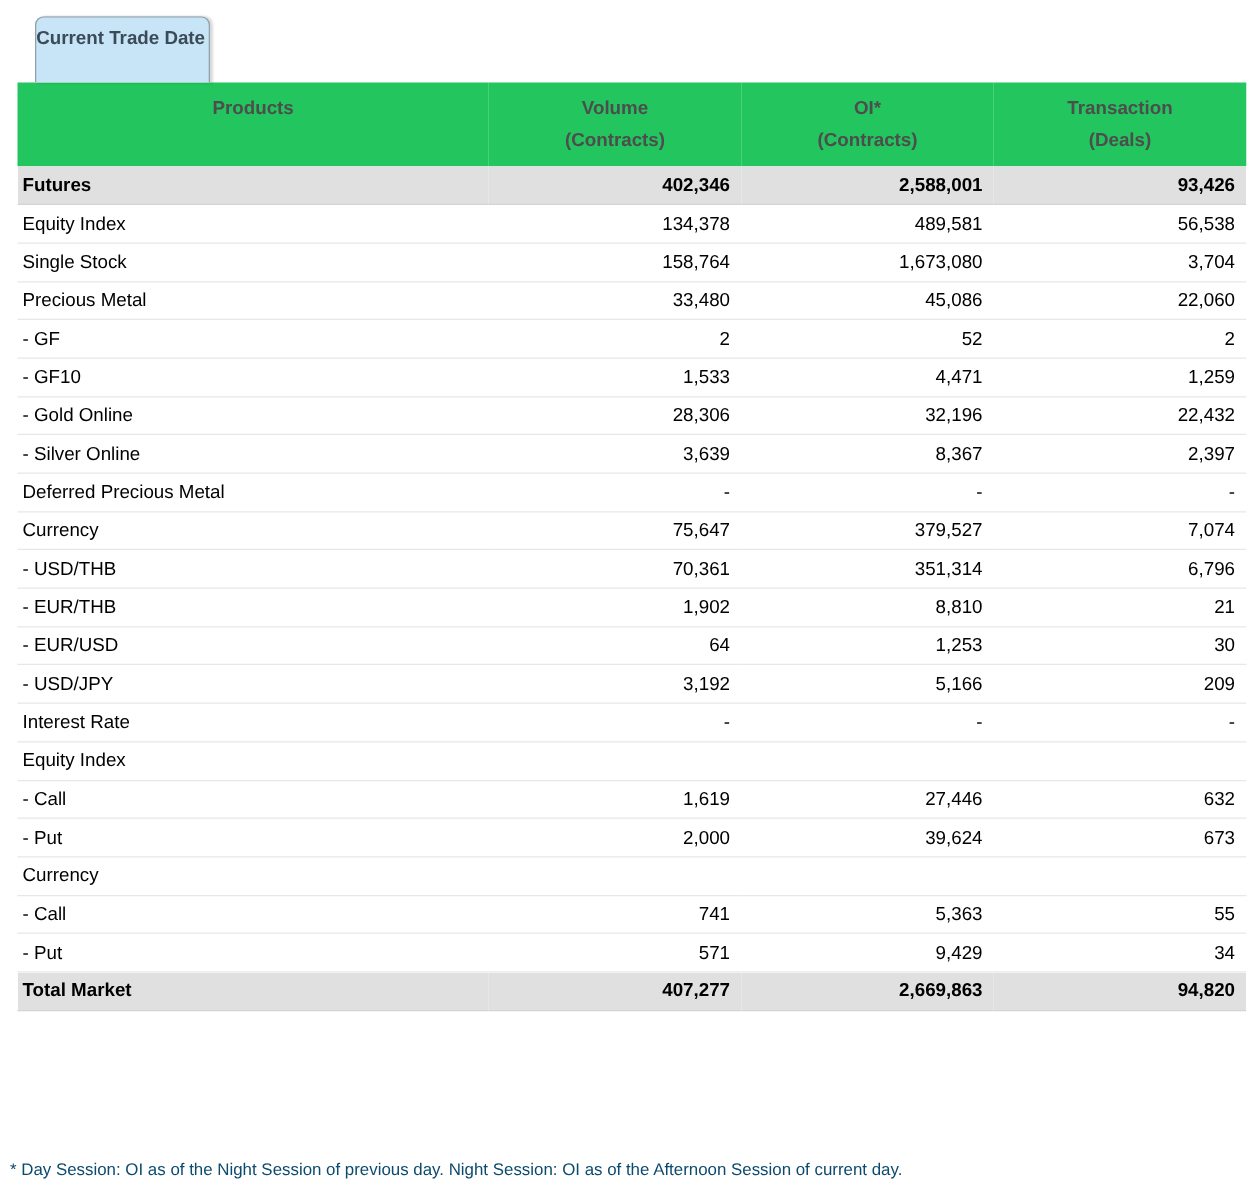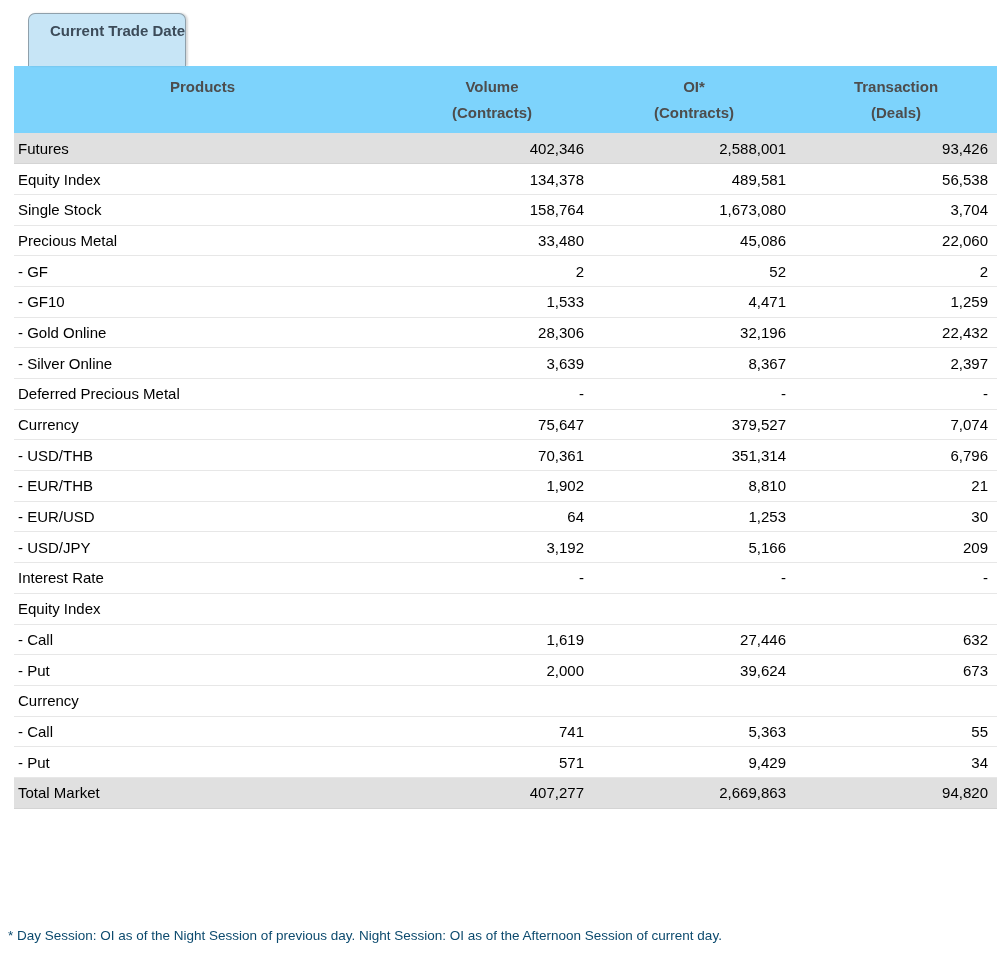--- a/index.html
+++ b/index.html
@@ -9,27 +9,27 @@
     background: #ffffff;
     font-family: "Liberation Sans", sans-serif;
     position: relative;
     overflow: hidden;
   }
 
   
   .trade-date-tab {
     position: absolute;
     left: 28px; top: 13px;
-    width: 158px; height: 53px;
+    width: 140px; height: 53px;
     background: #c7e5f6;
     border: 1px solid #8fa0ab;
     border-bottom: none;
     border-radius: 7px 7px 0 0;
     box-shadow: 2px 0 2px rgba(0,0,0,0.15);
-    text-align: right;
+    text-align: left;
     font-weight: bold;
     font-size: 15px;
     color: #3c4b59;
     padding-top: 5px;
     z-index: 2;
   }
   .trade-date-tab div { line-height: 23px; }
 
   
   .table-wrap {
@@ -40,21 +40,21 @@
   table {
     border-collapse: collapse;
     width: 100%;
     table-layout: fixed;
     font-size: 15px;
   }
   col.c-products { width: 377px; }
   col.c-num { width: 202px; }
 
   thead th {
-    background: #7dd3fc;
+    background: #22c55e;
     color: #4d4d4d;
     font-weight: bold;
     font-size: 15px;
     height: 67px;
     vertical-align: top;
     padding: 0;
     text-align: center;
   }
   thead th .h-line { line-height: 26px; }
   thead th .h-line:first-child { padding-top: 8px; }
@@ -66,21 +66,21 @@
     color: #000;
     vertical-align: middle;
     white-space: nowrap;
     overflow: hidden;
   }
   tbody td.label { text-align: left; padding-left: 4px; }
   tbody td.num   { text-align: right; padding-right: 9px; }
 
   tr.section td {
     background: #e0e0e0;
-    font-weight: normal;
+    font-weight: bold;
     border-bottom: 1px solid #d4d4d4;
   }
 
   .footnote {
     position: absolute;
     left: 8px; top: 928px;
     font-size: 13.5px;
     color: #0c4a6e;
   }
 </style>

